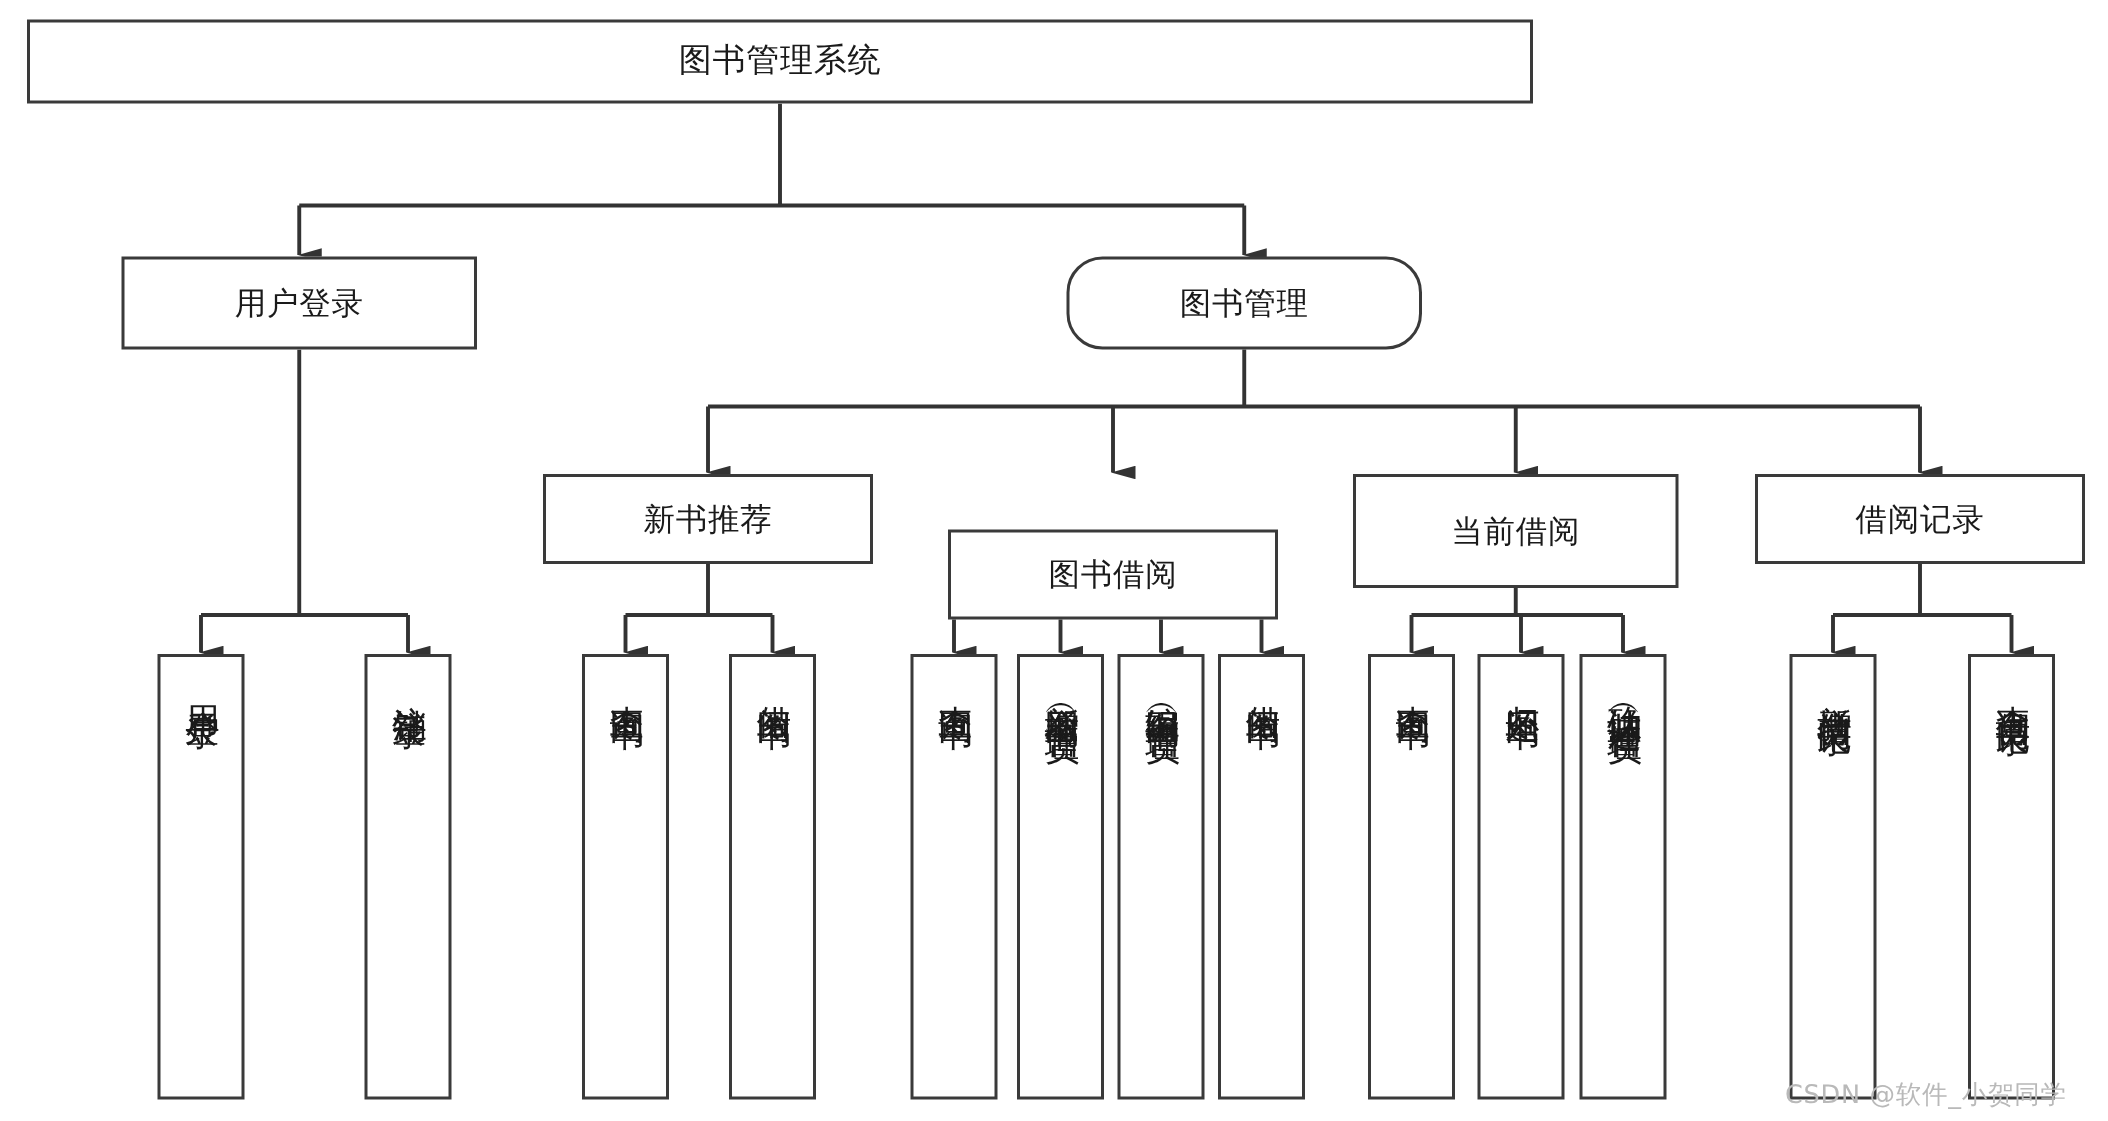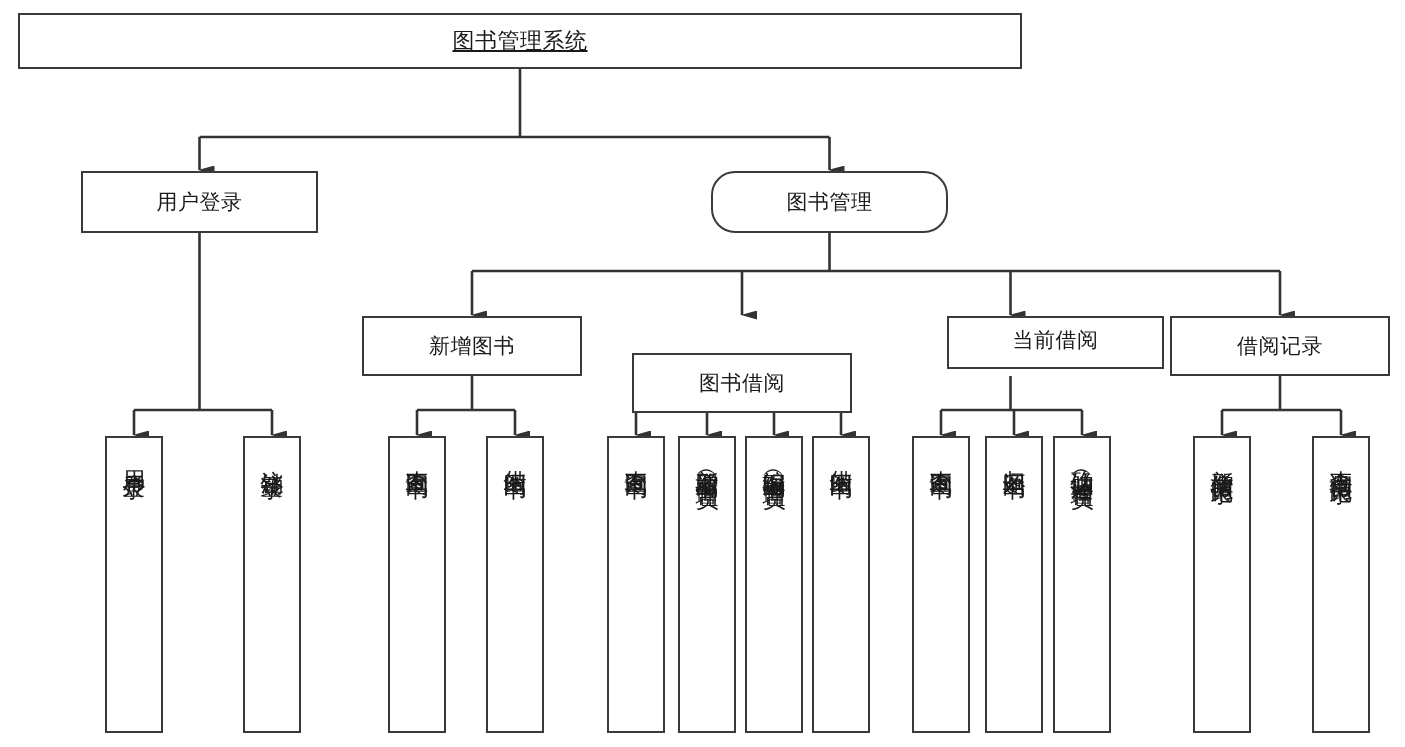--- a/index.html
+++ b/index.html
@@ -102,36 +102,36 @@
         <path d="M 941 410 L 941 435" marker-end="url(#arrow)"></path>
         <path d="M 1014 410 L 1014 435" marker-end="url(#arrow)"></path>
         <path d="M 1082 410 L 1082 435" marker-end="url(#arrow)"></path>
         <path d="M 1280 376 L 1280 410 M 1222 410 L 1341 410"></path>
         <path d="M 1222 410 L 1222 435" marker-end="url(#arrow)"></path>
         <path d="M 1341 410 L 1341 435" marker-end="url(#arrow)"></path>
       </g>
   </svg>
 
   <div id="nodes-layer">
-      <div class="node horiz root" style="left: 18px; top: 13px; width: 1004px; height: 56px; text-decoration: underline;">
+      <div class="node horiz root" style="left: 18px; top: 13px; width: 1004px; height: 56px;">
         <span class="label">图书管理系统</span>
       </div>
       <div class="node horiz" style="left: 81px; top: 171px; width: 237px; height: 62px;">
         <span class="label">用户登录</span>
       </div>
       <div class="node horiz" style="left: 711px; top: 171px; width: 237px; height: 62px; border-radius: 24px;">
         <span class="label">图书管理</span>
       </div>
       <div class="node horiz" style="left: 362px; top: 316px; width: 220px; height: 60px;">
-        <span class="label">新增图书</span>
+        <span class="label">新书推荐</span>
       </div>
       <div class="node horiz" style="left: 632px; top: 316px; width: 220px; height: 60px; margin-top: 37px;">
         <span class="label">图书借阅</span>
       </div>
-      <div class="node horiz" style="left: 947px; top: 316px; width: 217px; height: 53px; font-family: Liberation Mono, monospace;">
+      <div class="node horiz" style="left: 902px; top: 316px; width: 217px; height: 76px;">
         <span class="label">当前借阅</span>
       </div>
       <div class="node horiz" style="left: 1170px; top: 316px; width: 220px; height: 60px;">
         <span class="label">借阅记录</span>
       </div>
       <div class="node vert" style="left: 105px; top: 436px; width: 58px; height: 297px;">
         <span class="label">用户登录</span>
       </div>
       <div class="node vert" style="left: 243px; top: 436px; width: 58px; height: 297px;">
         <span class="label">注销登录</span>
@@ -164,14 +164,15 @@
         <span class="label">确认归还（管理员）</span>
       </div>
       <div class="node vert" style="left: 1193px; top: 436px; width: 58px; height: 297px;">
         <span class="label">新增借阅记录</span>
       </div>
       <div class="node vert" style="left: 1312px; top: 436px; width: 58px; height: 297px;">
         <span class="label">查询借阅记录</span>
       </div>
     </div>
 
+  <div class="watermark" style="left: 1190px; top: 718px;">CSDN @软件_小贺同学</div>
 
 </div>
 
 </body></html>

